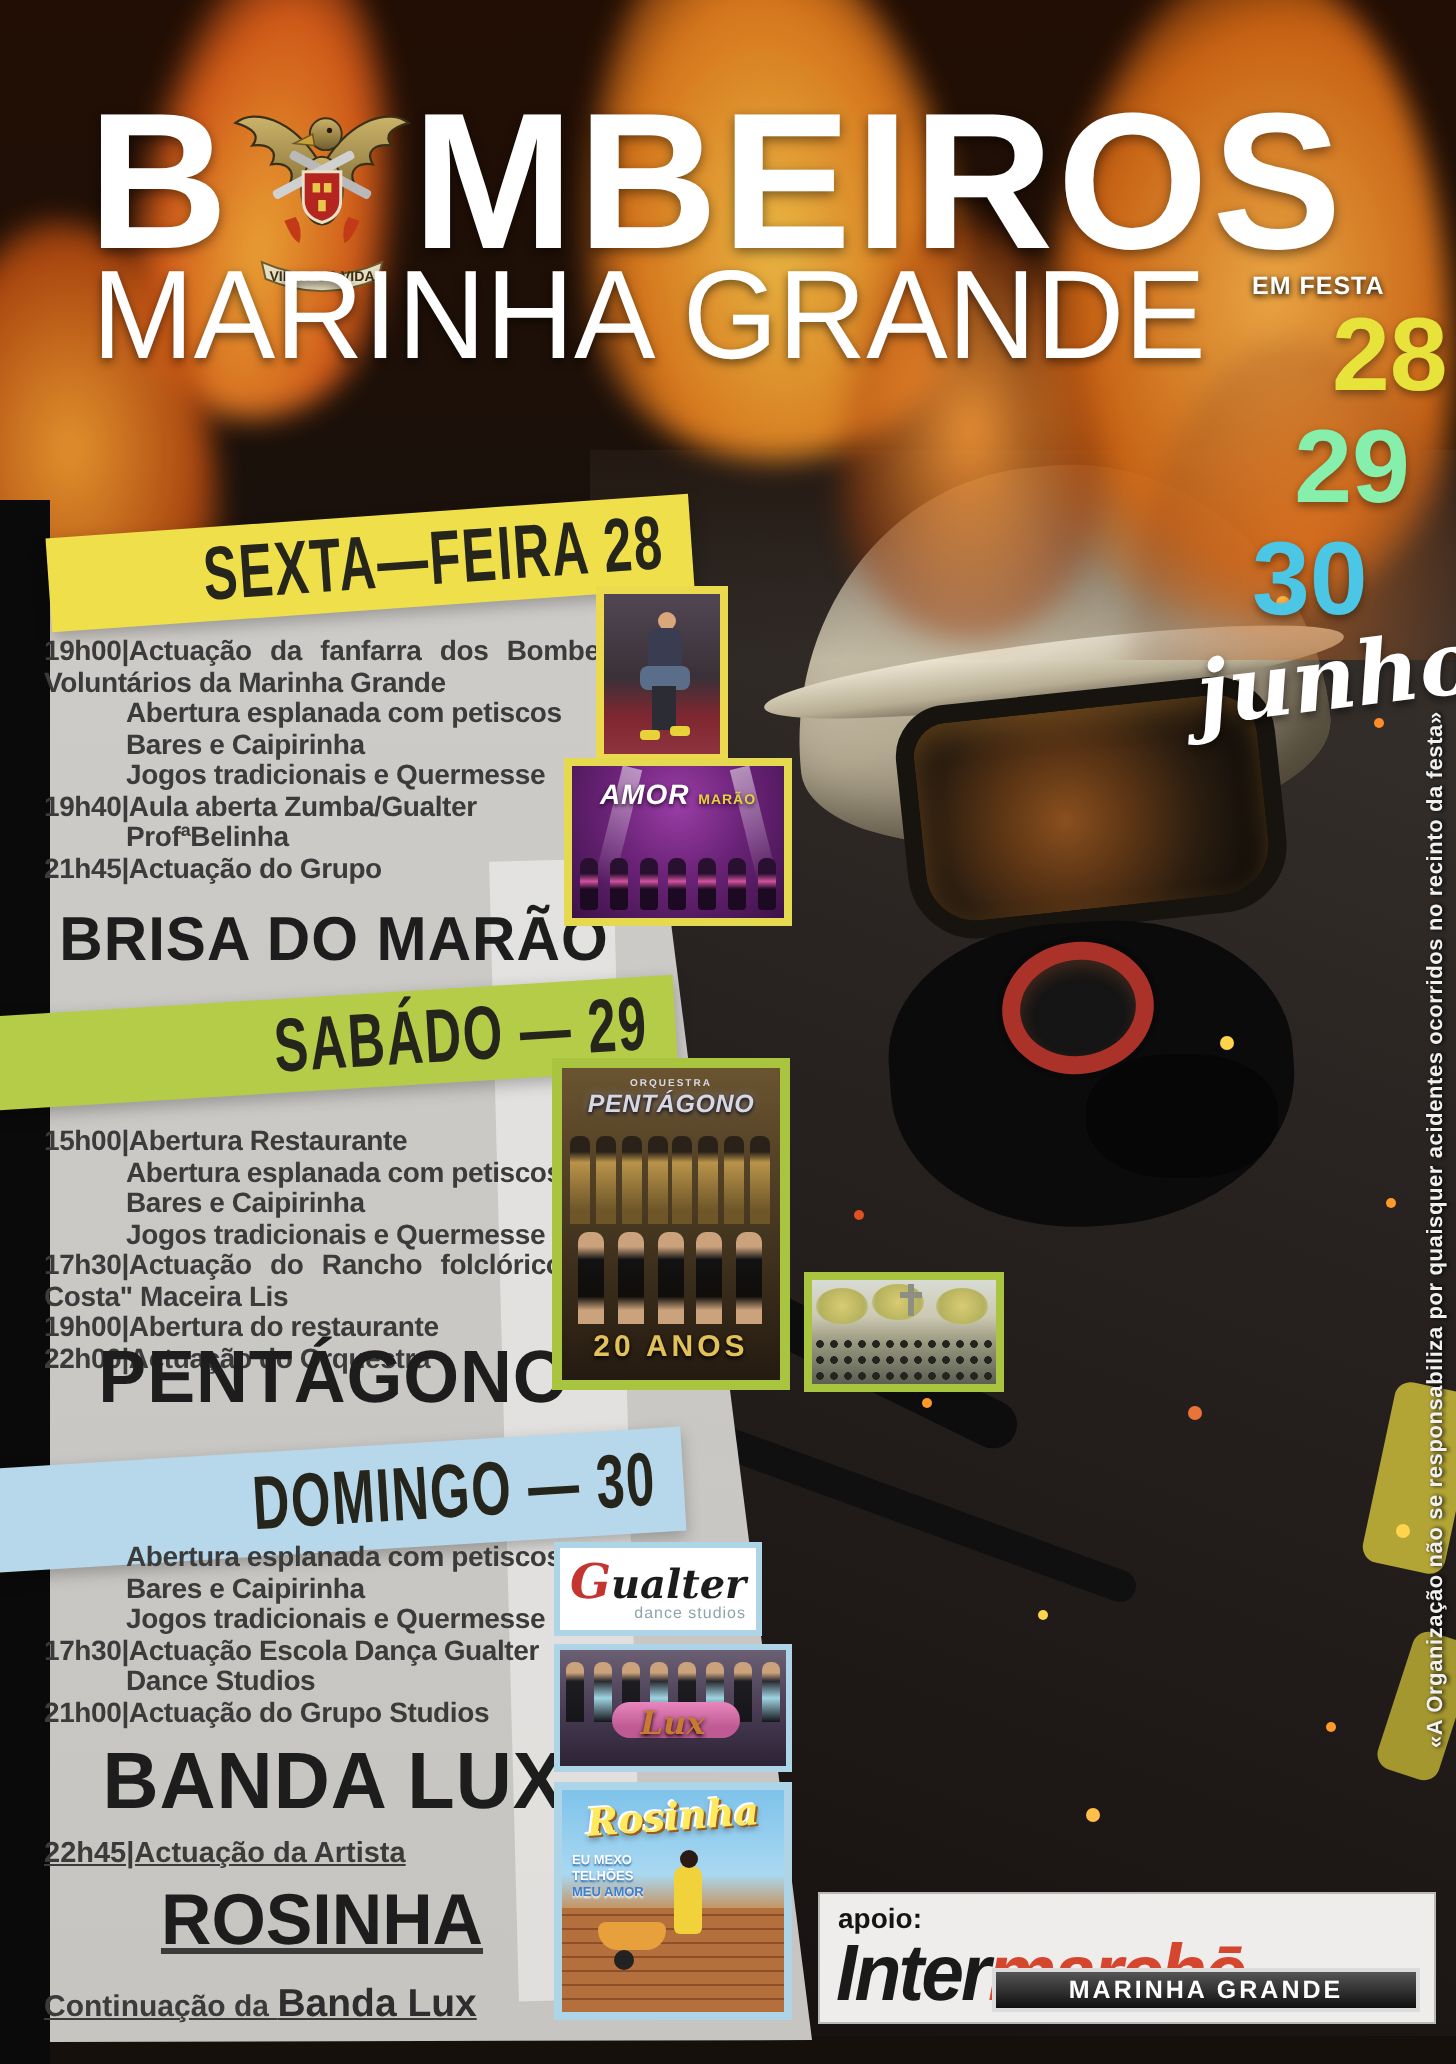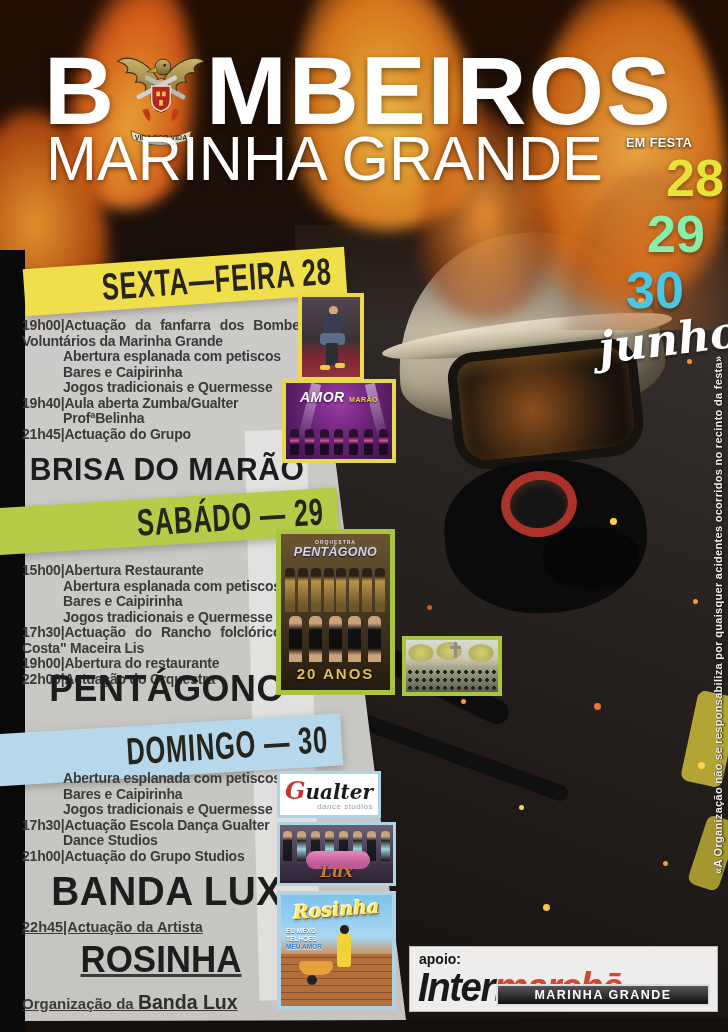--- a/index.html
+++ b/index.html
@@ -154,21 +154,21 @@
   .gu-name .red{color:#c43530;font-size:24px;}
   .gu-sub{position:absolute;right:5px;bottom:4px;font-size:8px;color:#8fa3ad;letter-spacing:.5px;}
 
   .t-lux{left:277px;top:822px;width:119px;height:64px;border:3px solid #aed4e8;
     background:linear-gradient(180deg,#6a5f73 0%,#473a52 55%,#2c2335 100%);}
   .lx-people{position:absolute;left:3px;top:6px;width:107px;height:30px;display:flex;justify-content:space-between;}
   .lx-people i{width:9px;height:100%;border-radius:4px 4px 0 0;background:linear-gradient(180deg,#caa27c 18%,#1d1d22 32%,#15151a 100%);}
   .lx-people i:nth-child(2n){background:linear-gradient(180deg,#caa27c 18%,#2a2a30 32%,#9fd4e2 60%,#15151a 100%);}
   .lx-car{position:absolute;left:26px;top:26px;width:64px;height:18px;border-radius:9px;
     background:linear-gradient(180deg,#e887bd 0%,#c05a94 70%);}
-  .lx-name{position:absolute;left:0;bottom:2px;width:100%;text-align:center;
+  .lx-name{position:absolute;left:0;bottom:12px;width:100%;text-align:center;
     font-family:"DejaVu Serif",serif;font-style:italic;font-weight:700;font-size:16px;
     color:#c87a32;text-shadow:0 1px 2px #000;}
 
   .t-rosinha{left:277px;top:891px;width:119px;height:119px;border:4px solid #aed4e8;
     background:linear-gradient(180deg,#7ec3ea 0%,#a9d8f2 38%,#c98d52 55%,#b76a3c 100%);}
   .ro-name{position:absolute;left:0;top:3px;width:100%;text-align:center;transform:rotate(-4deg);
     font-family:"DejaVu Serif",serif;font-style:italic;font-weight:700;font-size:19px;color:#ffe95e;
     text-shadow:-1px -1px 0 #fff,1px 1px 0 #9c5a1e,0 2px 3px rgba(0,0,0,.4);}
   .ro-lines{position:absolute;left:5px;top:32px;font-weight:700;font-size:6.5px;line-height:8px;
     color:#fff;text-shadow:0 1px 1px #2a6ab0;}
@@ -309,21 +309,21 @@
     <div class="ev">17h30|Actuação Escola Dança Gualter</div>
     <div class="ev ind">Dance Studios</div>
     <div class="ev">21h00|Actuação do Grupo Studios</div>
   </div>
   <div class="headliner h-lux">BANDA LUX</div>
 
   <div class="act2">
     <div class="act2-line">22h45|Actuação da Artista</div>
     <div class="h-rosinha">ROSINHA</div>
     <div class="footnote">
-      <span>Organização da </span><b>Banda Lux</b>
+      <span>Continuação da </span><b>Banda Lux</b>
     </div>
   </div>
 
   <div class="thumb t-zumba">
     <div class="z-head"></div>
     <div class="z-body"></div>
     <div class="z-wrap"></div>
     <div class="z-legs"></div>
     <div class="z-shoe1"></div>
     <div class="z-shoe2"></div>

